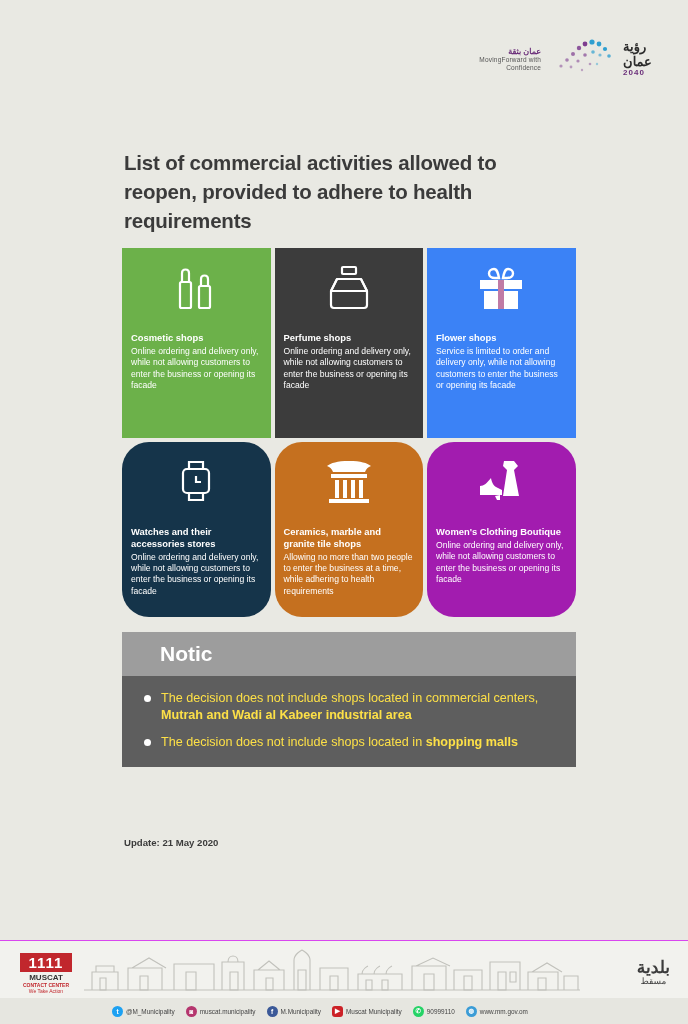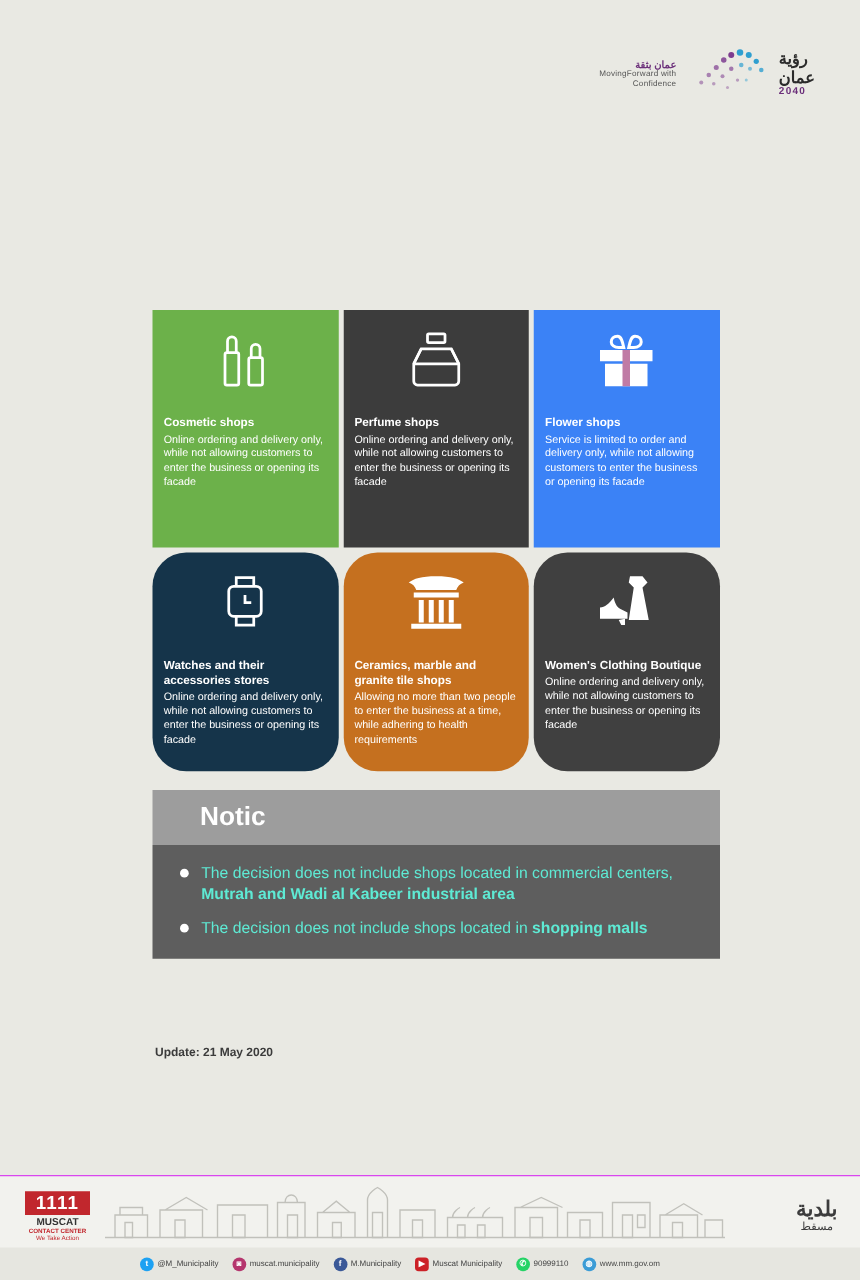--- a/index.html
+++ b/index.html
@@ -69,21 +69,21 @@
   
   .notice{
     position:absolute;left:122px;top:632px;width:454px;
   }
   .notice-head{
     background:#9d9d9d;color:#fff;height:44px;
     display:flex;align-items:center;padding-left:38px;
     font-size:21px;font-weight:bold;
   }
   .notice-body{
-    background:#5e5e5e;color:#5eead4;padding:14px 22px 16px 22px;
+    background:#5e5e5e;color:#fde047;padding:14px 22px 16px 22px;
   }
   .bullet{
     display:flex;align-items:flex-start;margin-bottom:11px;
   }
   .bullet:last-child{margin-bottom:0;}
   .dot{
     width:7px;height:7px;border-radius:50%;background:#fff;
     margin:5px 10px 0 0;flex:0 0 auto;
   }
   .btext{font-size:12.6px;line-height:1.33;}
@@ -165,20 +165,21 @@
           <circle cx="48" cy="28" r="1.2" fill="#2f9fd0" opacity=".45"></circle>
         </g>
       </svg>
     </div>
     <div class="vision">
       <div class="vision-ar">رؤية عمان</div>
       <div class="vision-num">2040</div>
     </div>
   </div>
 
+  <div class="headline">List of commercial activities allowed to reopen, provided to adhere to health requirements</div>
 
   <div class="grid">
 
     <div class="row r1">
 
       <div class="card" style="background:#6cb14a">
         <div class="icon-box">
           <svg width="46" height="50" viewBox="0 0 46 50" fill="none" stroke="#fff" stroke-width="2.2">
             <rect x="7" y="20" width="11" height="26" rx="1.5"></rect>
             <path d="M9 20V11c0-2 1.4-3.5 3.5-3.5S16 9 16 11v9"></path>
@@ -252,21 +253,21 @@
             <rect x="38" y="22" width="4" height="18"></rect>
             <rect x="8" y="41" width="40" height="4"></rect>
           </svg>
         </div>
         <div class="body">
           <div class="t">Ceramics, marble and granite tile shops</div>
           <div class="d">Allowing no more than two people to enter the business at a time, while adhering to health requirements</div>
         </div>
       </div>
 
-      <div class="card" style="background:#404040">
+      <div class="card" style="background:#a21caf">
         <div class="icon-box">
           <svg width="54" height="50" viewBox="0 0 54 50" fill="#fff">
             <path d="M30 5h10l4 5-4 4 5 26H29l4-26-4-4z"></path>
             <path d="M6 30c4 0 7-3 11-8 0 0 1 7 5 9l6 3v5H6z"></path>
             <path d="M26 39v5h-3l-2-4z"></path>
           </svg>
         </div>
         <div class="body">
           <div class="t">Women's Clothing Boutique</div>
           <div class="d">Online ordering and delivery only, while not allowing customers to enter the business or opening its facade</div>

